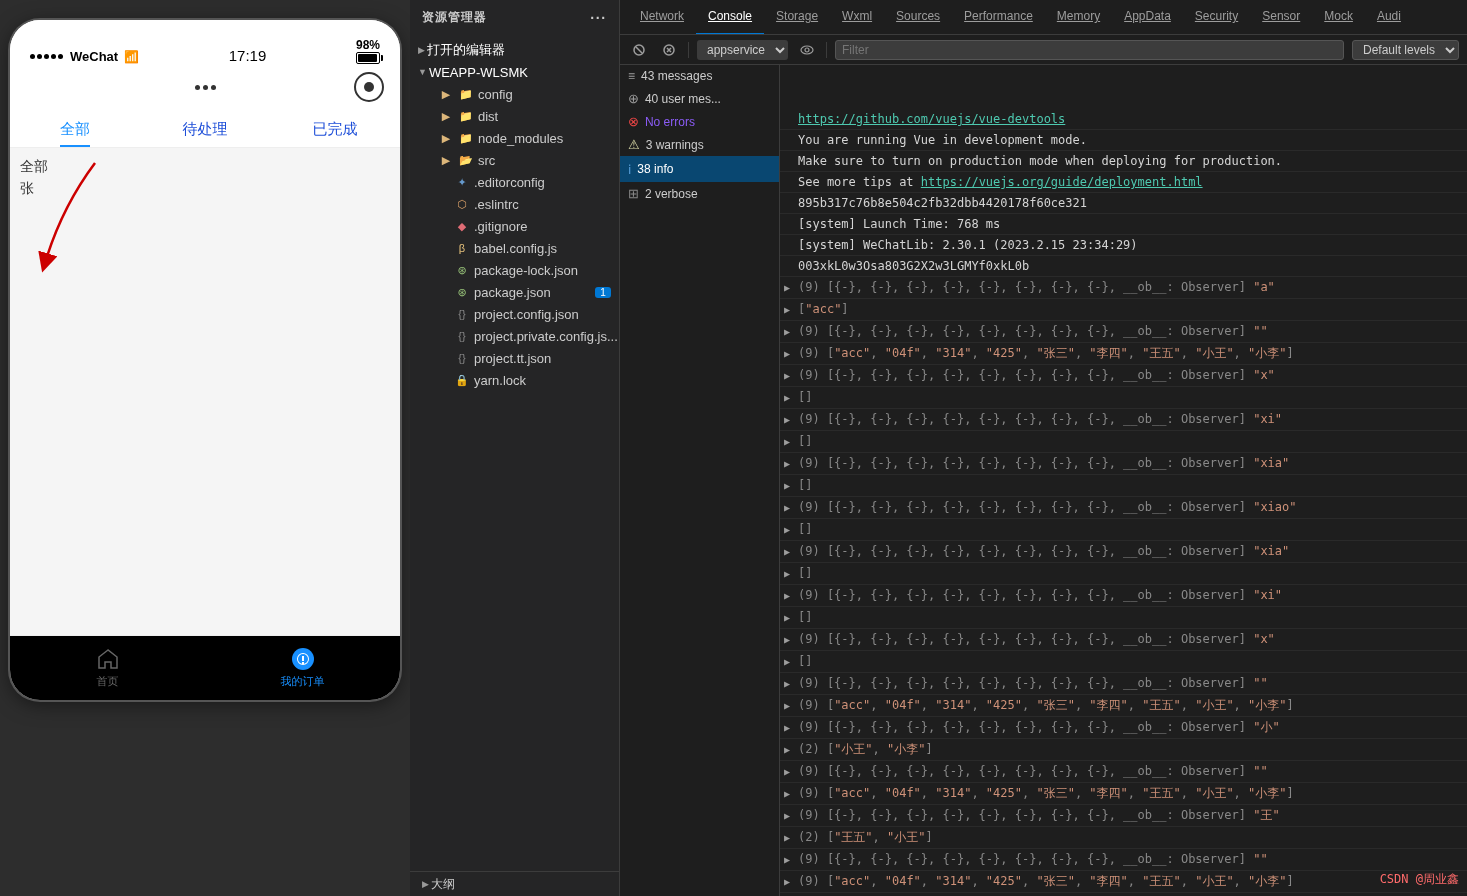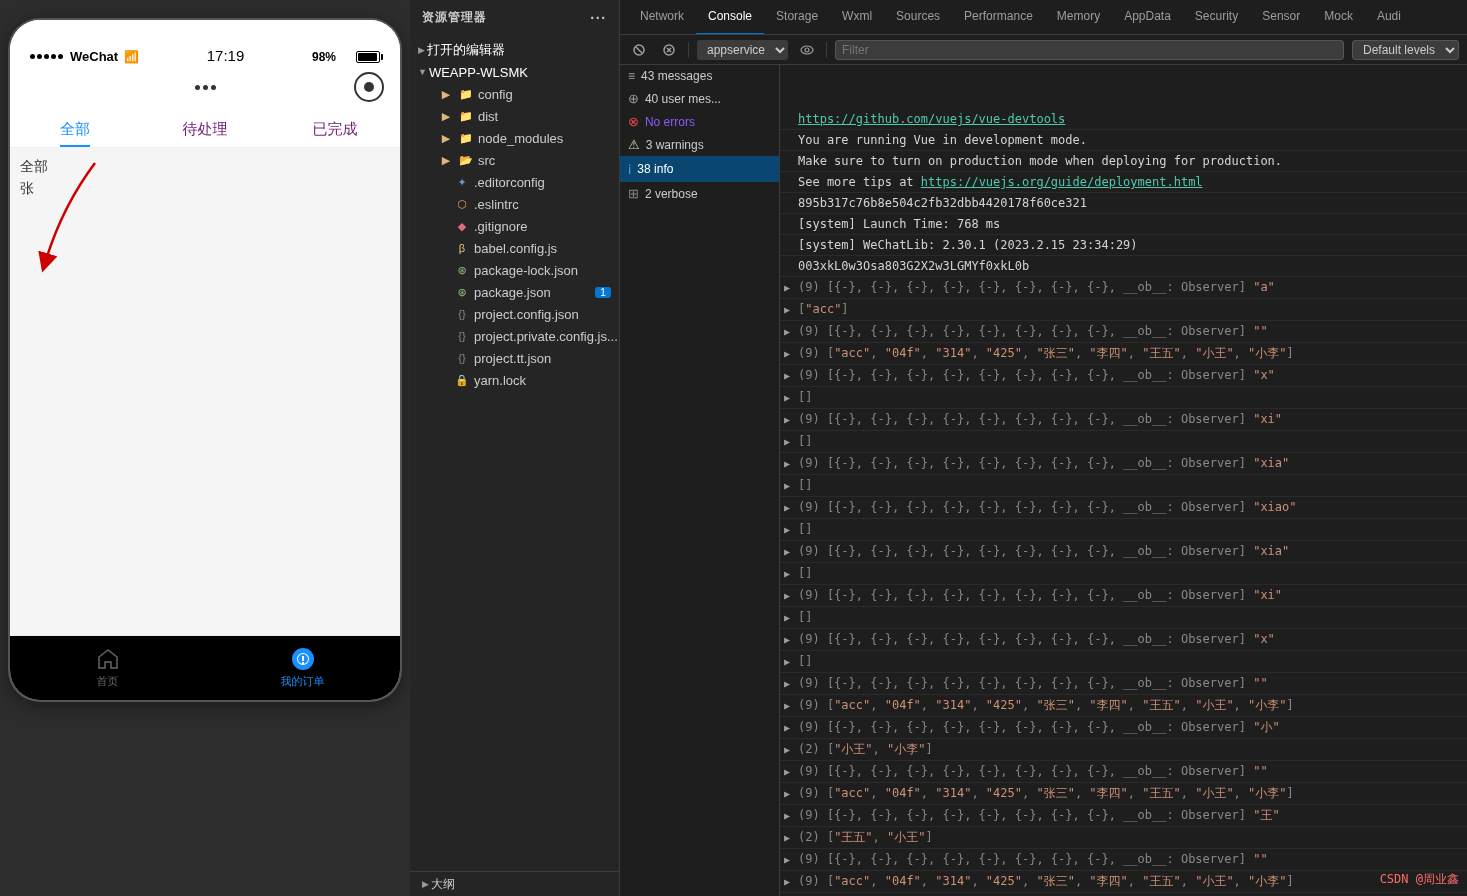--- a/index.html
+++ b/index.html
@@ -64,22 +64,23 @@
     }
 
     .status-time {
       font-size: 15px;
       font-weight: 400;
     }
 
     .status-right {
       display: flex;
       align-items: center;
-      gap: 20px;
-      font-size: 12px;
+      gap: 0;
+      font-size: 12px;
+      flex-direction: column;
     }
 
     .battery-text {
       font-size: 12px;
     }
 
     .battery-icon {
       width: 24px;
       height: 12px;
       border: 1.5px solid #000;
@@ -151,21 +152,21 @@
       display: flex;
       border-bottom: 1px solid #eee;
       background: #fff;
     }
 
     .phone-tab {
       flex: 1;
       text-align: center;
       padding: 10px 0 8px;
       font-size: 15px;
-      color: #701a75;
+      color: #1d4ed8;
       position: relative;
     }
 
     .phone-tab.active {
       color: #1890ff;
       font-weight: 500;
     }
 
     .phone-tab.active::after {
       content: '';
@@ -362,20 +363,21 @@
     .devtools-tab {
       height: 35px;
       display: flex;
       align-items: center;
       padding: 0 12px;
       font-size: 12px;
       color: #9d9d9d;
       cursor: pointer;
       white-space: nowrap;
       border-bottom: 2px solid transparent;
+      text-decoration: underline;
     }
 
     .devtools-tab.active {
       color: #ffffff;
       border-bottom: 2px solid #0078d4;
     }
 
     .devtools-toolbar {
       height: 30px;
       display: flex;

